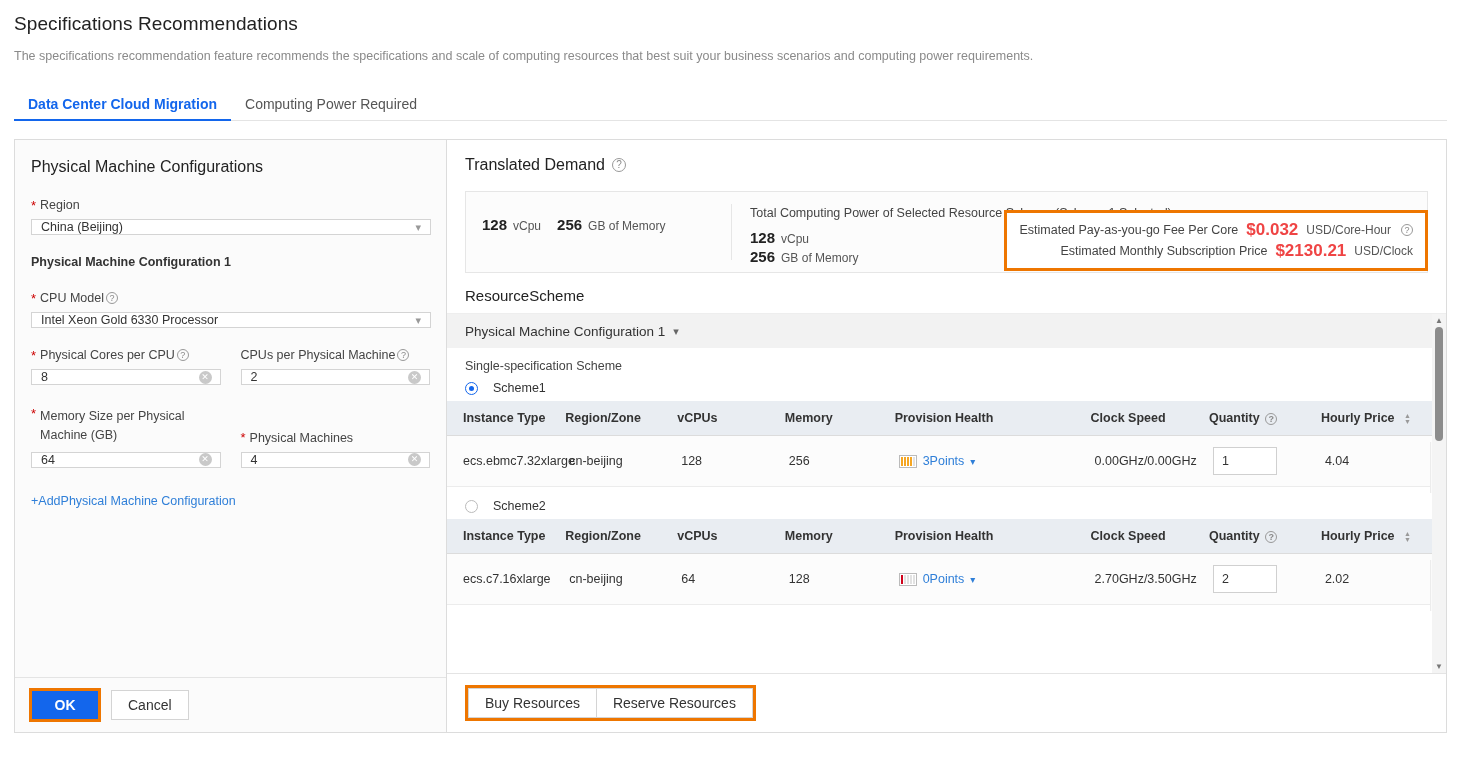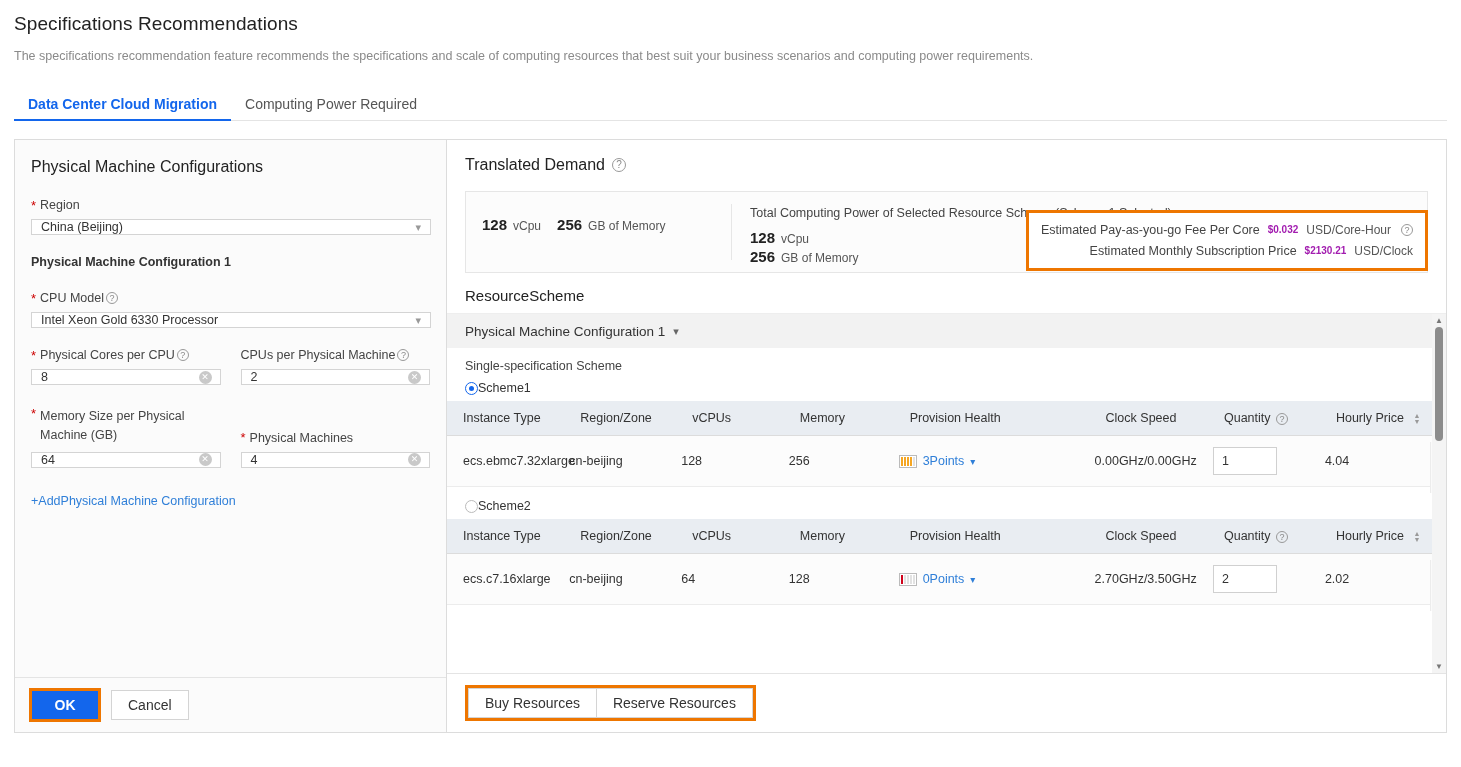--- a/index.html
+++ b/index.html
@@ -113,49 +113,49 @@
   .demand-nums { margin-top: 12px; display: flex; align-items: baseline; gap: 6px; font-size: 12px; color: #555; }
   .bignum { font-size: 15px; font-weight: bold; color: #222; }
   .demand-right { flex: 1; padding-left: 18px; position: relative; }
   .demand-right .demand-nums { margin-top: 7px; }
   .price-box {
     position: absolute; right: -17px; top: 6px;
     border: 3px solid #ee7600; background: #fff;
     padding: 6px 12px 7px 12px;
   }
   .price-line { display: flex; align-items: center; justify-content: flex-end; gap: 8px; font-size: 12.5px; color: #444; height: 21px; }
-  .price-val { color: #a21caf; font-size: 10px; font-weight: bold; text-align: right; }
+  .price-val { color: #ef4444; font-size: 17px; font-weight: bold; text-align: right; }
   .price-unit { color: #555; font-size: 12px; }
 
   .rs-title { font-size: 15px; color: #222; padding: 14px 18px 9px 18px; }
 
   .scheme-area {
     flex: 1; position: relative; overflow: hidden;
     border-top: 1px solid #eee;
   }
   .config-bar {
     background: #f2f2f2; height: 34px; display: flex; align-items: center;
     padding: 0 18px; font-size: 13.5px; color: #333; gap: 8px;
   }
   .single-spec { font-size: 12.5px; color: #444; padding: 11px 18px 8px 18px; }
-  .scheme-row { display: flex; align-items: center; gap: 0; padding: 0 18px 6px 18px; font-size: 12.5px; color: #333; }
+  .scheme-row { display: flex; align-items: center; gap: 15px; padding: 0 18px 6px 18px; font-size: 12.5px; color: #333; }
   .radio {
     width: 13px; height: 13px; border-radius: 50%; border: 1px solid #1366ec;
     display: inline-block; position: relative; background: #fff;
   }
   .radio.checked::after {
     content: ""; position: absolute; left: 3px; top: 3px; width: 5px; height: 5px;
     border-radius: 50%; background: #1366ec;
   }
   .radio.off { border-color: #bbb; }
 
   table.rs { width: 100%; border-collapse: collapse; table-layout: fixed; }
   table.rs th {
-    background: #e9edf2; font-size: 12.5px; color: #333; font-weight: normal;
-    text-align: left; padding: 10px 17px; border-bottom: 1px solid #dcdcdc;
+    background: #e9edf2; font-size: 12.5px; color: #333; font-weight: bold;
+    text-align: left; padding: 10px 2px; border-bottom: 1px solid #dcdcdc;
   }
   table.rs td {
     font-size: 12.5px; color: #333; padding: 11px 6px; vertical-align: middle;
     border-bottom: 1px solid #ececec; background: #fcfcfc;
   }
   .c1 { width: 108px; padding-left: 16px !important; }
   .c2 { width: 104px; }
   .c3 { width: 100px; }
   .c4 { width: 102px; }
   .c5 { width: 182px; }

